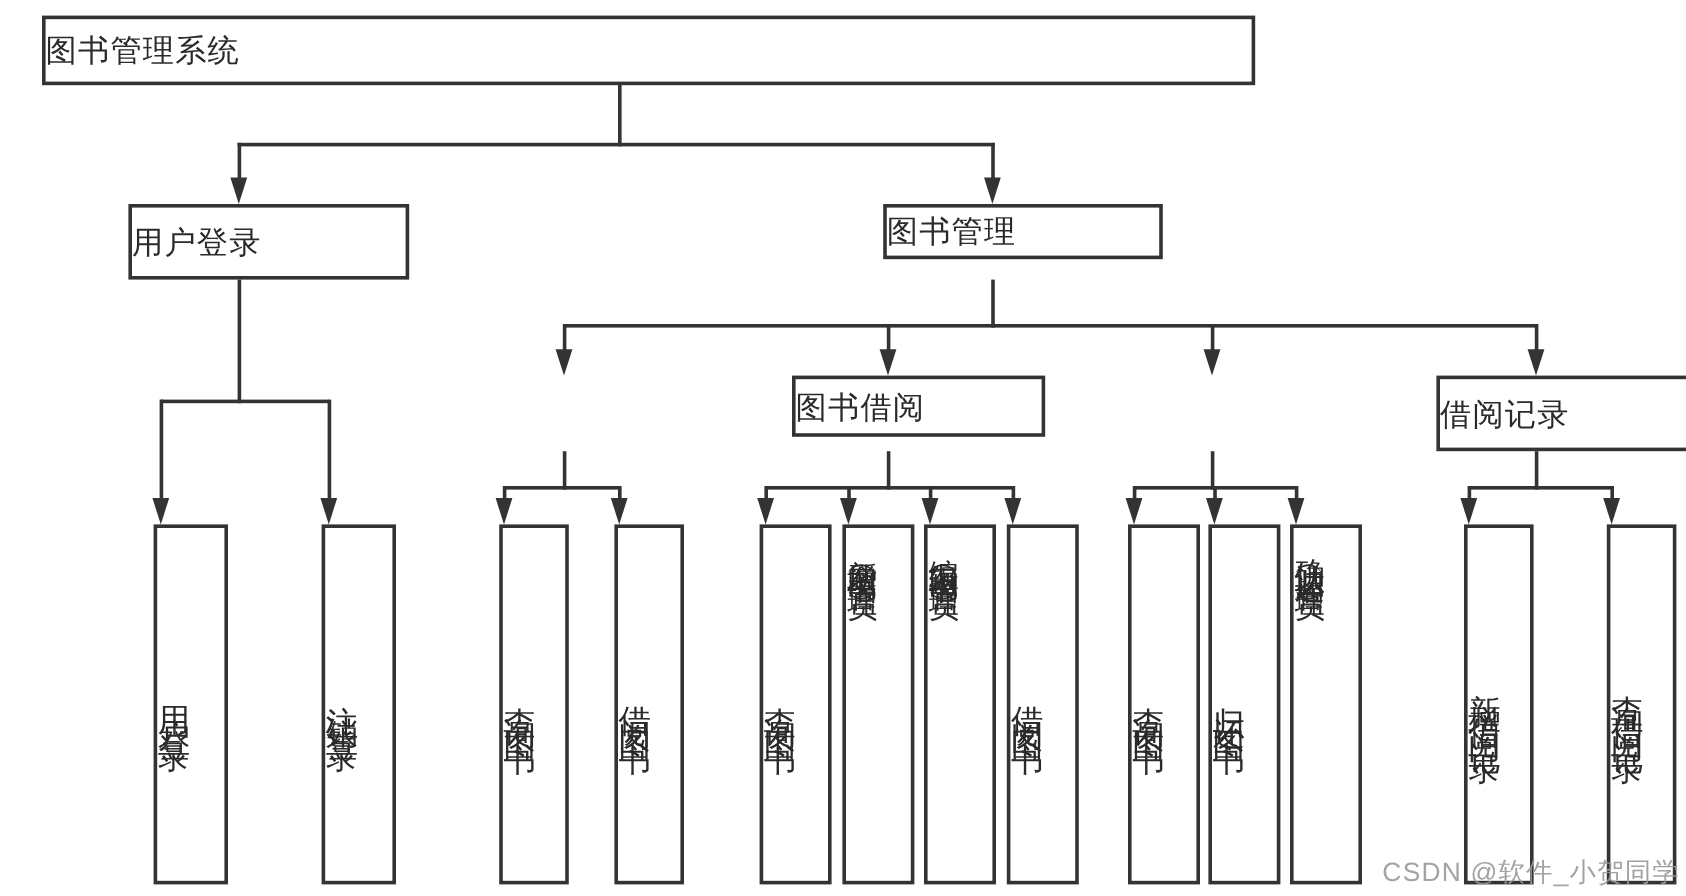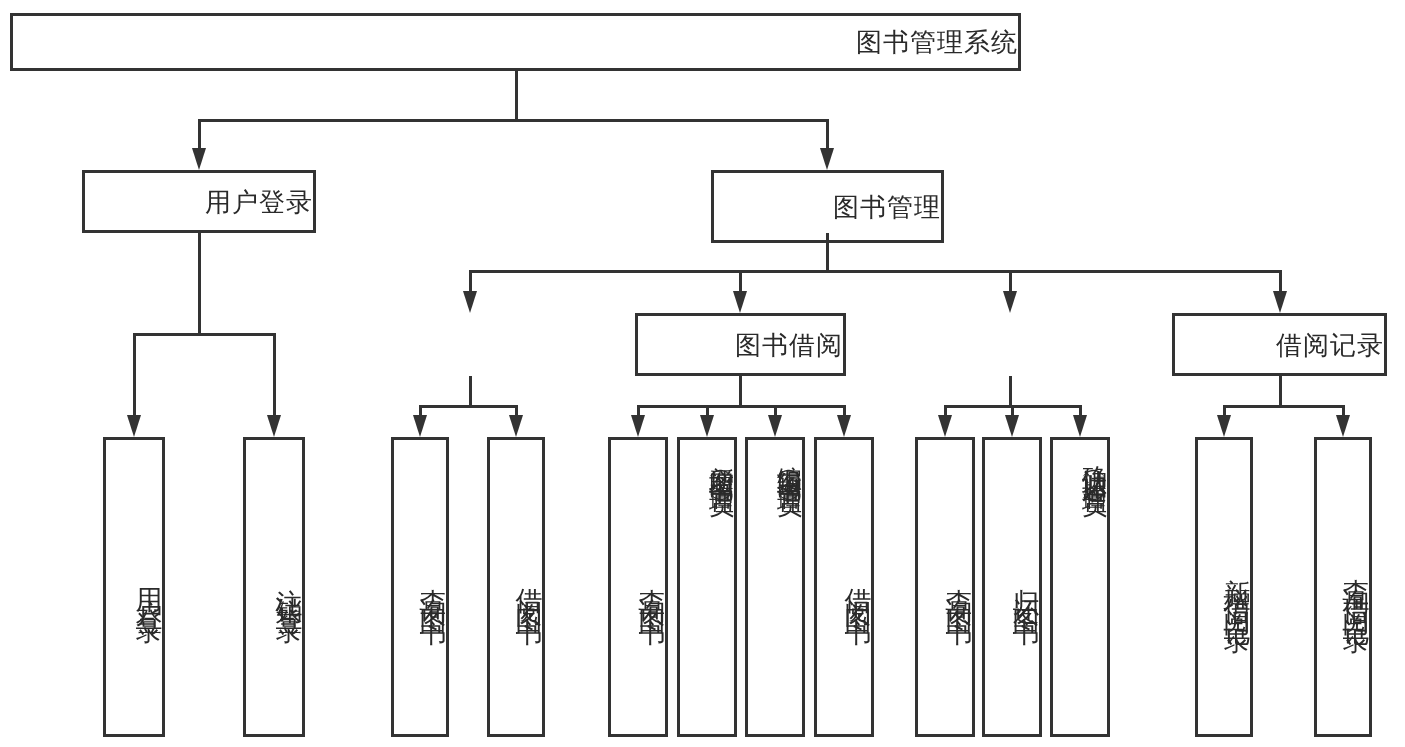--- a/index.html
+++ b/index.html
@@ -11,22 +11,23 @@
     font-family: "Liberation Sans", sans-serif;
     overflow: hidden;
   }
   .node {
     position: absolute;
     box-sizing: border-box;
     border: 3px solid #333333;
     background: #ffffff;
     display: flex;
     align-items: center;
-    justify-content: flex-end;
+    justify-content: flex-start;
     color: #2a2a2a;
+    margin-left: 25px;
   }
   .hnode span {
     font-size: 26px;
     letter-spacing: 1px;
     white-space: nowrap;
     line-height: 1;
   }
   .leaf .vtext {
     writing-mode: vertical-rl;
     text-orientation: mixed;
@@ -59,25 +60,25 @@
 
 <div id="canvas">
 
   <div class="node hnode" style="left:10px;top:13px;width:1011px;height:58px">
     <span>图书管理系统</span>
   </div>
 
   <div class="node hnode" style="left:82px;top:170px;width:234px;height:63px">
     <span>用户登录</span>
   </div>
-  <div class="node hnode" style="left:711px;top:170px;width:233px;height:73px">
+  <div class="node hnode" style="left:711px;top:170px;width:233px;height:46px">
     <span>图书管理</span>
   </div>
 
-  <div class="node hnode" style="left:635px;top:313px;width:211px;height:63px">
+  <div class="node hnode" style="left:635px;top:313px;width:211px;height:51px">
     <span>图书借阅</span>
   </div>
   <div class="node hnode" style="left:1172px;top:313px;width:215px;height:63px">
     <span>借阅记录</span>
   </div>
 
   <div class="node leaf" style="left:103px;top:437px;width:62px;height:300px">
     <span class="vtext">用户登录</span>
   </div>
   <div class="node leaf" style="left:243px;top:437px;width:62px;height:300px">
@@ -114,20 +115,21 @@
     <span class="vtext">确认归还（管理员）</span>
   </div>
 
   <div class="node leaf" style="left:1195px;top:437px;width:58px;height:300px">
     <span class="vtext">新增借阅记录</span>
   </div>
   <div class="node leaf" style="left:1314px;top:437px;width:58px;height:300px">
     <span class="vtext">查询借阅记录</span>
   </div>
 
+  <div id="watermark">CSDN @软件_小贺同学</div>
 <div class="cline" style="left: 515px; top: 70px; width: 3px; height: 52px;"></div>
     <div class="cline" style="left: 197.5px; top: 119px; width: 631px; height: 3px;"></div>
     <div class="cline" style="left: 197.5px; top: 119px; width: 3px; height: 31px;"></div>
     <div class="cline" style="left: 825.5px; top: 119px; width: 3px; height: 31px;"></div>
     <div class="cline" style="left: 197.5px; top: 233px; width: 3px; height: 103px;"></div>
     <div class="cline" style="left: 134px; top: 333px; width: 140px; height: 3px;"></div>
     <div class="cline" style="left: 132.5px; top: 333px; width: 3px; height: 84px;"></div>
     <div class="cline" style="left: 272.5px; top: 333px; width: 3px; height: 84px;"></div>
     <div class="cline" style="left: 825.5px; top: 233px; width: 3px; height: 40px;"></div>
     <div class="cline" style="left: 470px; top: 270px; width: 810px; height: 3px;"></div>

